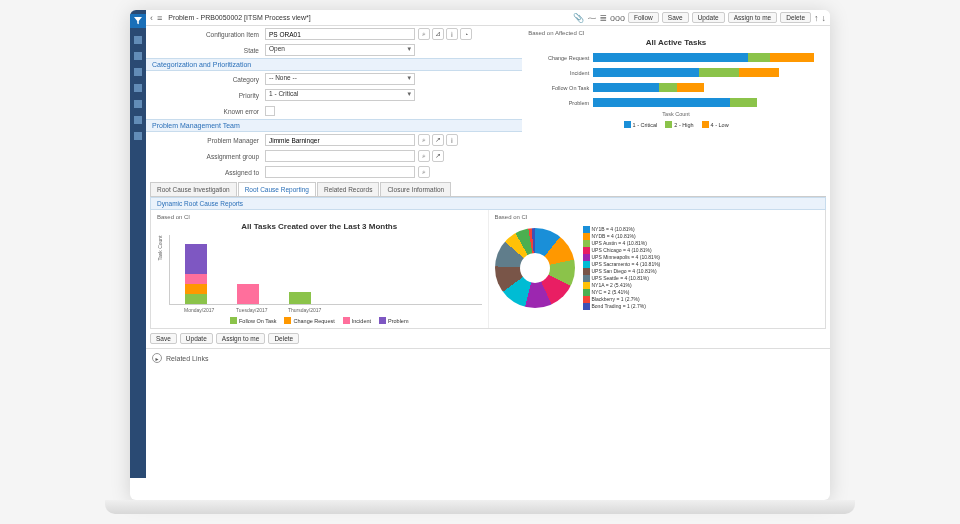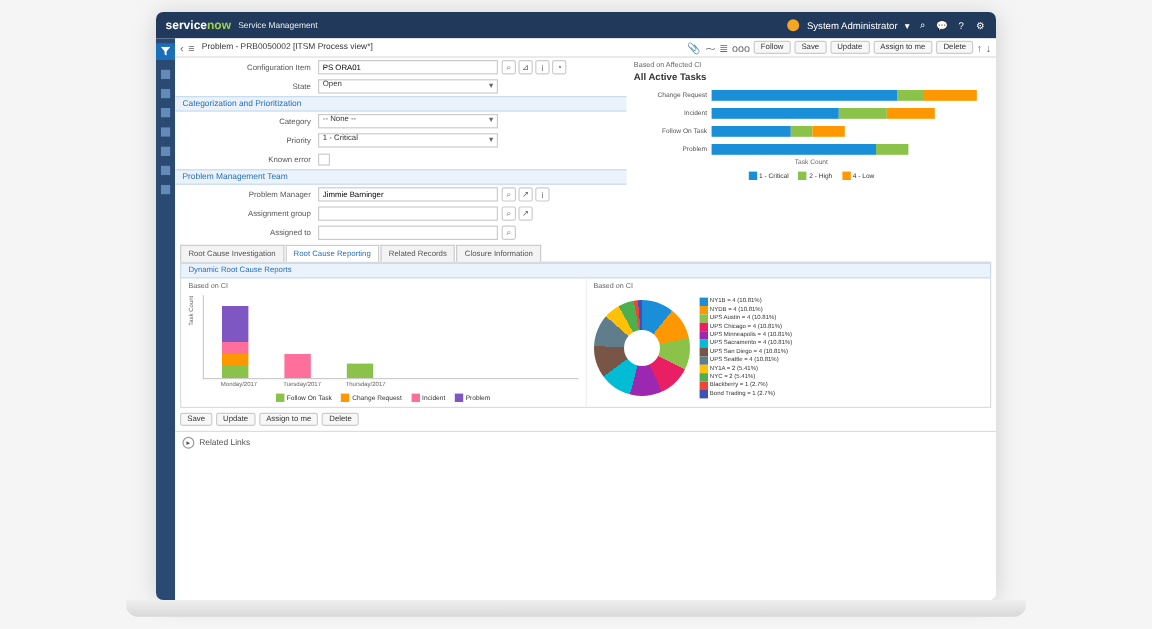--- a/index.html
+++ b/index.html
@@ -28,21 +28,21 @@
 .form-right{width:45%;padding:4px 6px}
 .form-row{display:flex;align-items:center;height:16px;padding:0 4px}
 .form-label{width:115px;text-align:right;padding-right:6px;font-size:6.5px;color:#555}
 .form-input{flex:1;max-width:150px;height:12px;border:1px solid #ccc;font-size:6.5px;padding:0 3px;background:#fff}
 .form-select{flex:1;max-width:150px;height:12px;border:1px solid #ccc;font-size:6.5px;padding:0 3px;background:#fff;position:relative}
 .form-select::after{content:'▾';position:absolute;right:3px;top:0;font-size:7px;color:#666}
 .input-icons{display:flex;gap:2px;margin-left:3px}
 .input-icons span{width:12px;height:12px;border:1px solid #ccc;display:inline-flex;align-items:center;justify-content:center;font-size:7px;color:#666;cursor:pointer;border-radius:2px}
 .section-hdr{background:#eaf2fb;border-top:1px solid #c8dced;border-bottom:1px solid #c8dced;padding:2px 6px;font-size:7px;color:#2a6fb8}
 .checkbox{width:10px;height:10px;border:1px solid #ccc}
-.chart-title{font-size:8px;font-weight:bold;margin:2px 0 4px}
+.chart-title{text-align:center;font-size:8px;font-weight:bold;margin:2px 0 4px}
 .based-on{font-size:6px;color:#666;margin-bottom:2px}
 .hbar-chart{padding:0 10px}
 .hbar-row{display:flex;align-items:center;height:13px;margin-bottom:2px}
 .hbar-label{width:55px;text-align:right;font-size:5.5px;color:#555;padding-right:4px}
 .hbar-track{flex:1;height:9px;display:flex;position:relative}
 .seg{height:100%}
 .seg.crit{background:#1a8fd8}
 .seg.high{background:#8bc34a}
 .seg.low{background:#ff9800}
 .axis-label{text-align:center;font-size:5.5px;color:#666;margin-top:1px}
@@ -69,33 +69,20 @@
 .donut-legend div{display:flex;align-items:center;gap:2px}
 .bottom-btns{display:flex;gap:3px;padding:4px}
 .related{border-top:1px solid #ddd;padding:4px 6px;display:flex;align-items:center;gap:4px;font-size:7px;color:#555}
 .related-icon{width:10px;height:10px;border:1px solid #999;border-radius:50%;display:inline-flex;align-items:center;justify-content:center;font-size:6px}
 .laptop-base{position:absolute;left:105px;bottom:10px;width:750px;height:14px;background:linear-gradient(#f0f0f0,#d8d8d8);border-radius:0 0 10px 10px}
 </style>
 </head>
 <body>
 
 <div class="laptop">
-  <div class="topbar">
-    <span class="logo"><span>service</span><span class="now">now</span></span>
-    <span class="logo-sub">Service Management</span>
-    <div class="topbar-right">
-      <span class="avatar"></span>
-      <span>System Administrator</span>
-      <span>▾</span>
-      <span class="topicon">⌕</span>
-      <span class="topicon">💬</span>
-      <span class="topicon">?</span>
-      <span class="topicon">⚙</span>
-    </div>
-  </div>
   <div class="main">
     <div class="leftnav">
       <div class="filter-hdr">
           <svg width="8" height="8" viewBox="0 0 10 10">
             <path d="M0 0h10L6 5v4L4 8V5z" fill="#fff"></path>
           </svg>
         </div>
       <svg class="navicon">
           <rect width="8" height="8" fill="#7aa8d4"></rect>
         </svg>
@@ -254,20 +241,21 @@
         <div class="tab">Root Cause Investigation</div>
         <div class="tab active">Root Cause Reporting</div>
         <div class="tab">Related Records</div>
         <div class="tab">Closure Information</div>
       </div>
       <div class="panel-hdr">Dynamic Root Cause Reports</div>
 
       <div class="reports">
         <div class="report">
           <div class="based-on">Based on CI</div>
+          <div class="chart-title">All Tasks Created over the Last 3 Months</div>
           <div class="vbar-chart">
             <span class="y-axis-label">Task Count</span>
             <div class="vbar-col">
                 <div class="vseg" style="height:10px;background:#8bc34a"></div>
                 <div class="vseg" style="height:10px;background:#ff9800"></div>
                 <div class="vseg" style="height:10px;background:#ff6f9c"></div>
                 <div class="vseg" style="height:30px;background:#7e57c2"></div>
               </div>
             <div class="vbar-col">
                 <div class="vseg" style="height:20px;background:#ff6f9c"></div>

